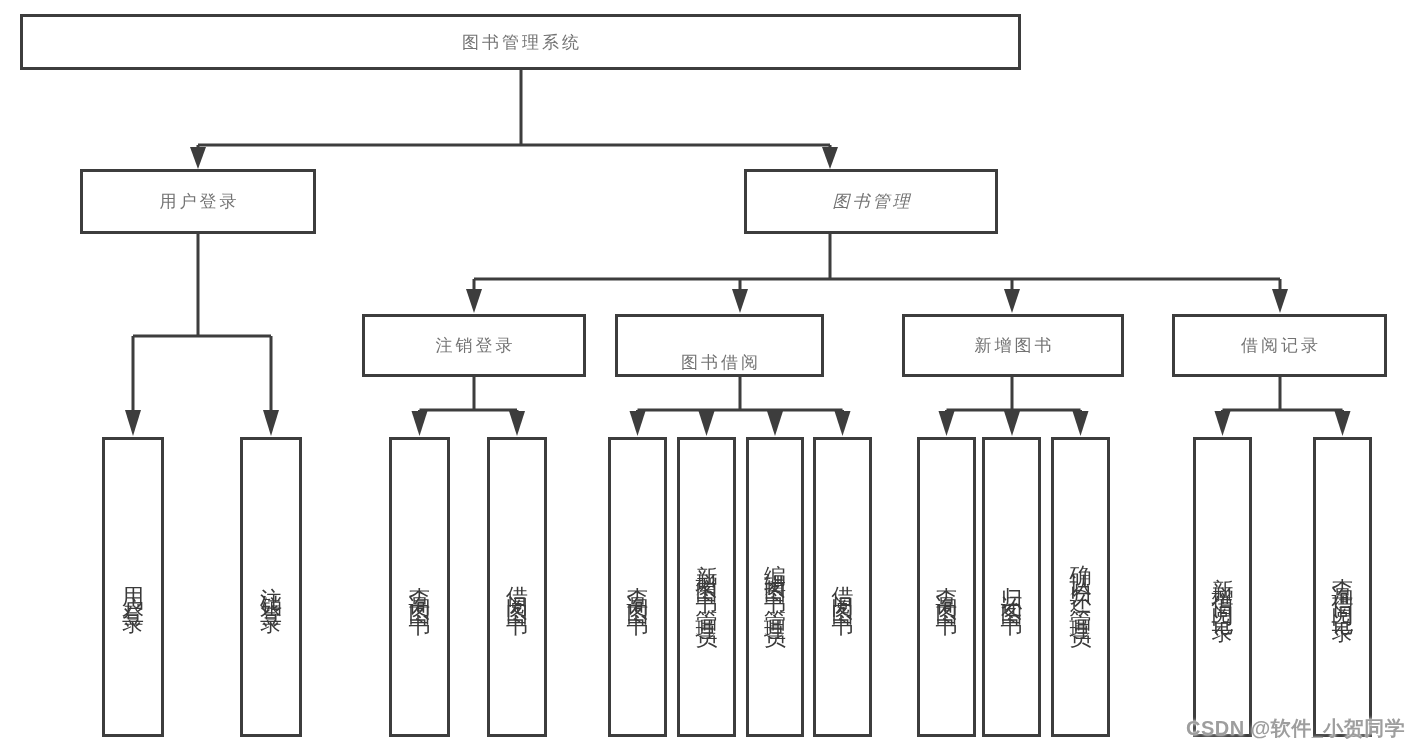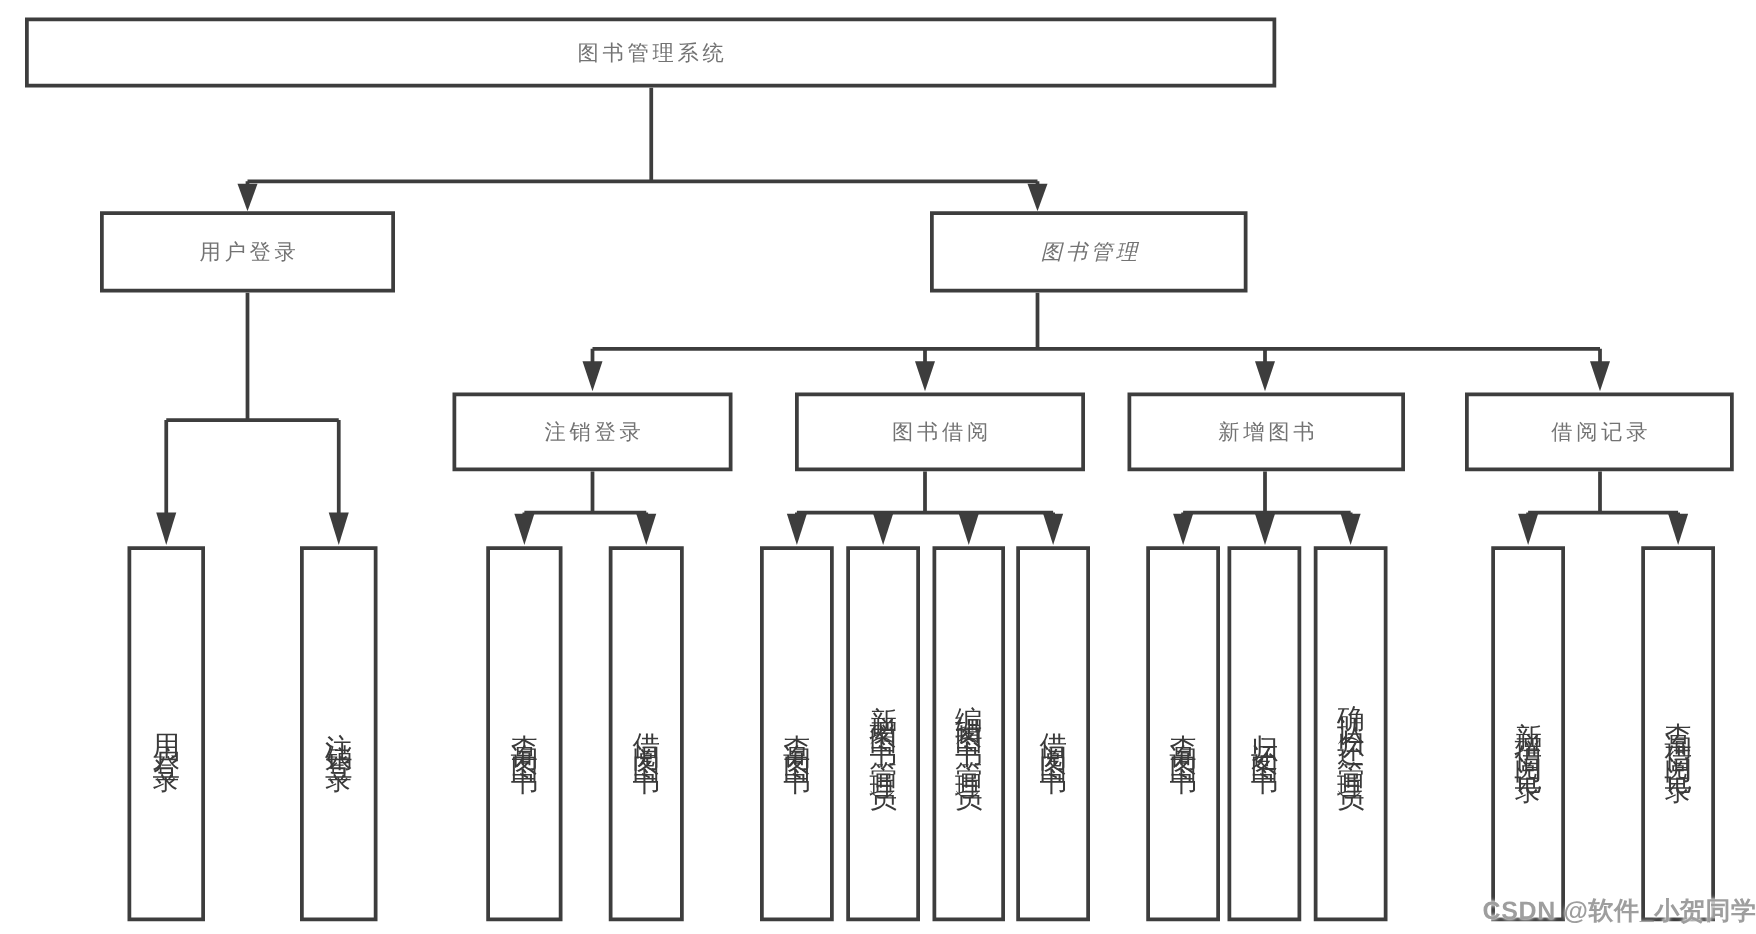--- a/index.html
+++ b/index.html
@@ -116,21 +116,21 @@
   <div class="node" style="left:80px; top:169px; width:236px; height:65px;">
     <span class="h-label">用户登录</span>
   </div>
   <div class="node" style="left:744px; top:169px; width:254px; height:65px;font-style:italic;">
     <span class="h-label">图书管理</span>
   </div>
 
   <div class="node" style="left:362px; top:314px; width:224px; height:63px;">
     <span class="h-label">注销登录</span>
   </div>
-  <div class="node" style="left:636px; top:314px; width:232px; height:63px;">
+  <div class="node" style="left:615px; top:314px; width:209px; height:63px;align-items:flex-end;">
     <span class="h-label">图书借阅</span>
   </div>
   <div class="node" style="left:902px; top:314px; width:222px; height:63px;">
     <span class="h-label">新增图书</span>
   </div>
   <div class="node" style="left:1172px; top:314px; width:215px; height:63px;">
     <span class="h-label">借阅记录</span>
   </div>
 
   <div class="node" style="left:102px; top:437px; width:62px; height:300px;">

